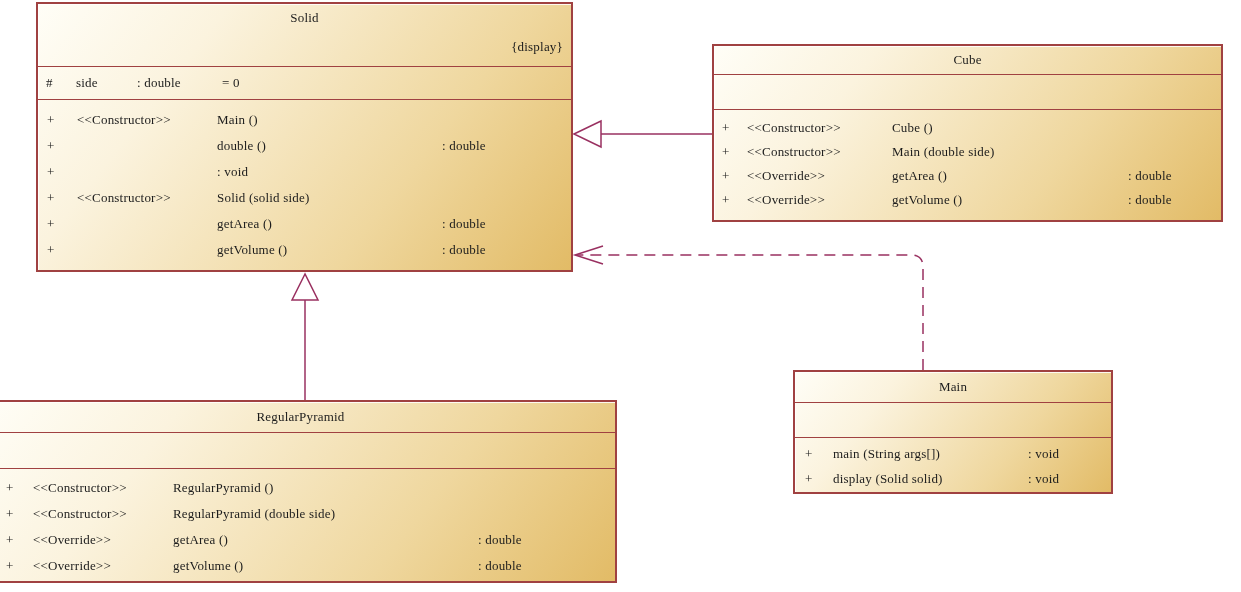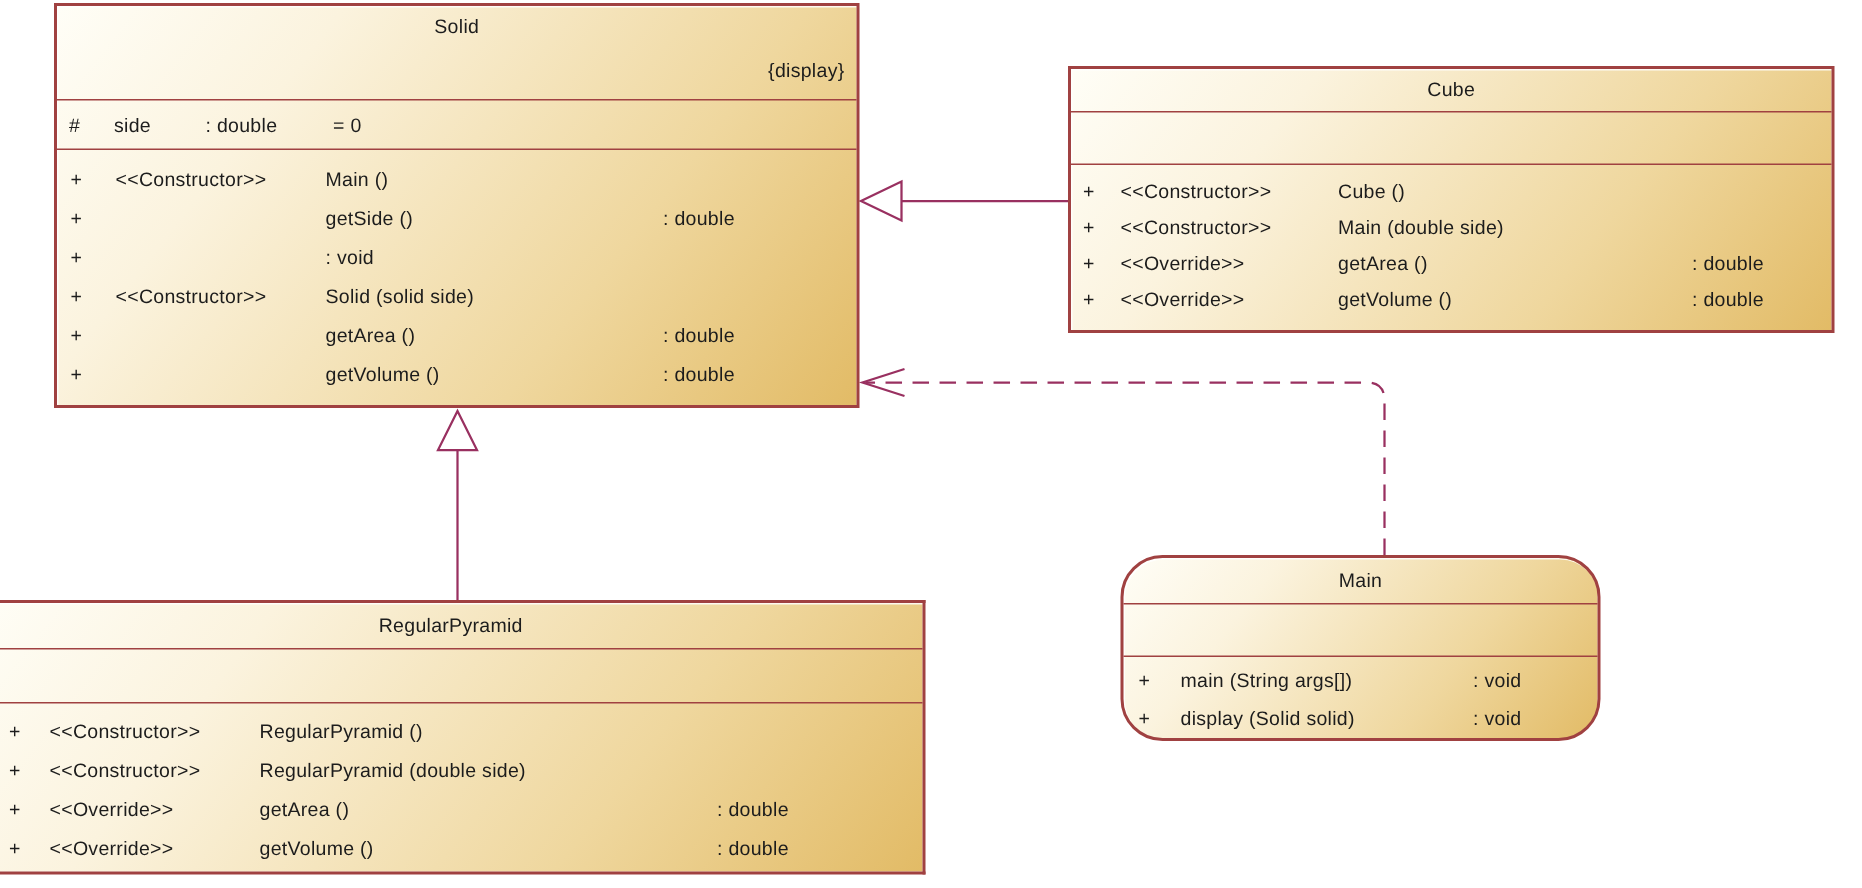--- a/index.html
+++ b/index.html
@@ -1,21 +1,21 @@
 <!DOCTYPE html>
 <html><head>
 <meta charset="utf-8">
 <style>
   * { margin:0; padding:0; box-sizing:border-box; }
   html,body { background:#ffffff; }
   body { font-family:"Liberation Sans", sans-serif; }
 
   .canvas {
     position:relative; width:1241px; height:592px;
-    background:#ffffff; overflow:hidden;
+    background:#ffffff; overflow:hidden;font-family:Liberation Serif, serif;
   }
 
   svg.connectors { position:absolute; left:0; top:0; width:1241px; height:592px; }
 
   .uml-class {
     position:absolute;
     border:2px solid #a04141;
     background:linear-gradient(128deg, #fffef7 0%, #fbf3de 26%, #efd79e 68%, #e2bb66 100%);
     box-shadow: inset 1px 1px 0 rgba(255,255,255,.85);
     display:flex; flex-direction:column;
@@ -50,21 +50,21 @@
 
   
   #c-pyr { left:-14px; top:400px; width:631px; height:183px; border-left:none; }
   #c-pyr .hdr   { height:31px; }
   #c-pyr .attrs { height:36px; }
   #c-pyr .hdr .title { line-height:30px; }
   #c-pyr .methods { padding-top:6px; }
   #c-pyr .mrow  { grid-template-columns:27px 140px 305px 1fr; padding-left:20px; }
 
   
-  #c-main { left:747px; top:370px; width:320px; height:124px;border-radius:28px; }
+  #c-main { left:793px; top:370px; width:320px; height:124px; }
   #c-main .hdr   { height:31px; }
   #c-main .attrs { height:35px; }
   #c-main .hdr .title { line-height:30px; }
   #c-main .methods { padding-top:3px; }
   #c-main .mrow { grid-template-columns:28px 195px 1fr; padding-left:10px; line-height:25px; }
 </style>
 </head>
 <body>
 
 <div class="canvas">
@@ -103,21 +103,21 @@
     <div class="methods">
       <div class="mrow">
         <span>+</span>
         <span>&lt;&lt;Constructor&gt;&gt;</span>
         <span>Main ()</span>
         <span></span>
       </div>
       <div class="mrow">
         <span>+</span>
         <span></span>
-        <span>getSide ()</span>
+        <span>double ()</span>
         <span>: double</span>
       </div>
       <div class="mrow">
         <span>+</span>
         <span></span>
         <span>: void</span>
       </div>
       <div class="mrow">
         <span>+</span>
         <span>&lt;&lt;Constructor&gt;&gt;</span>

